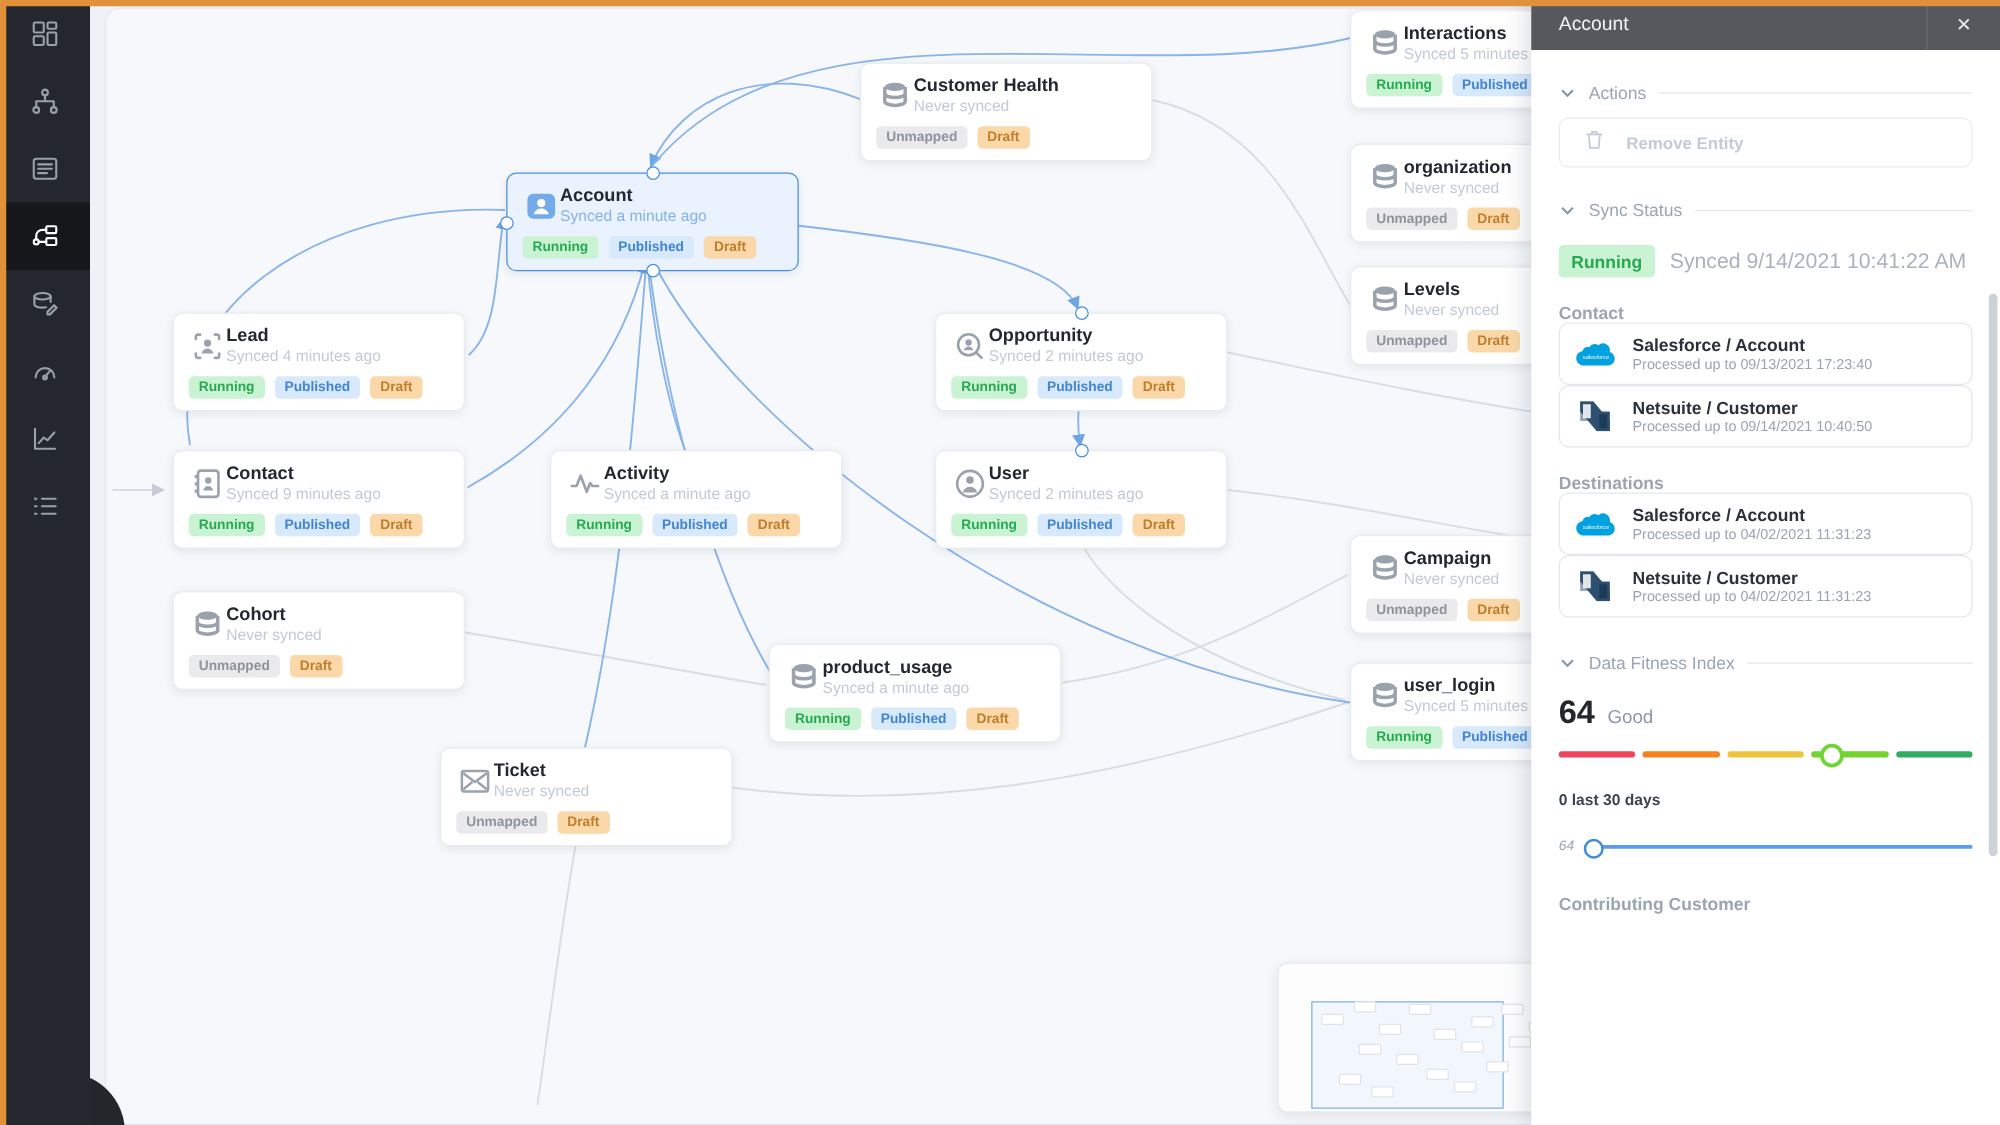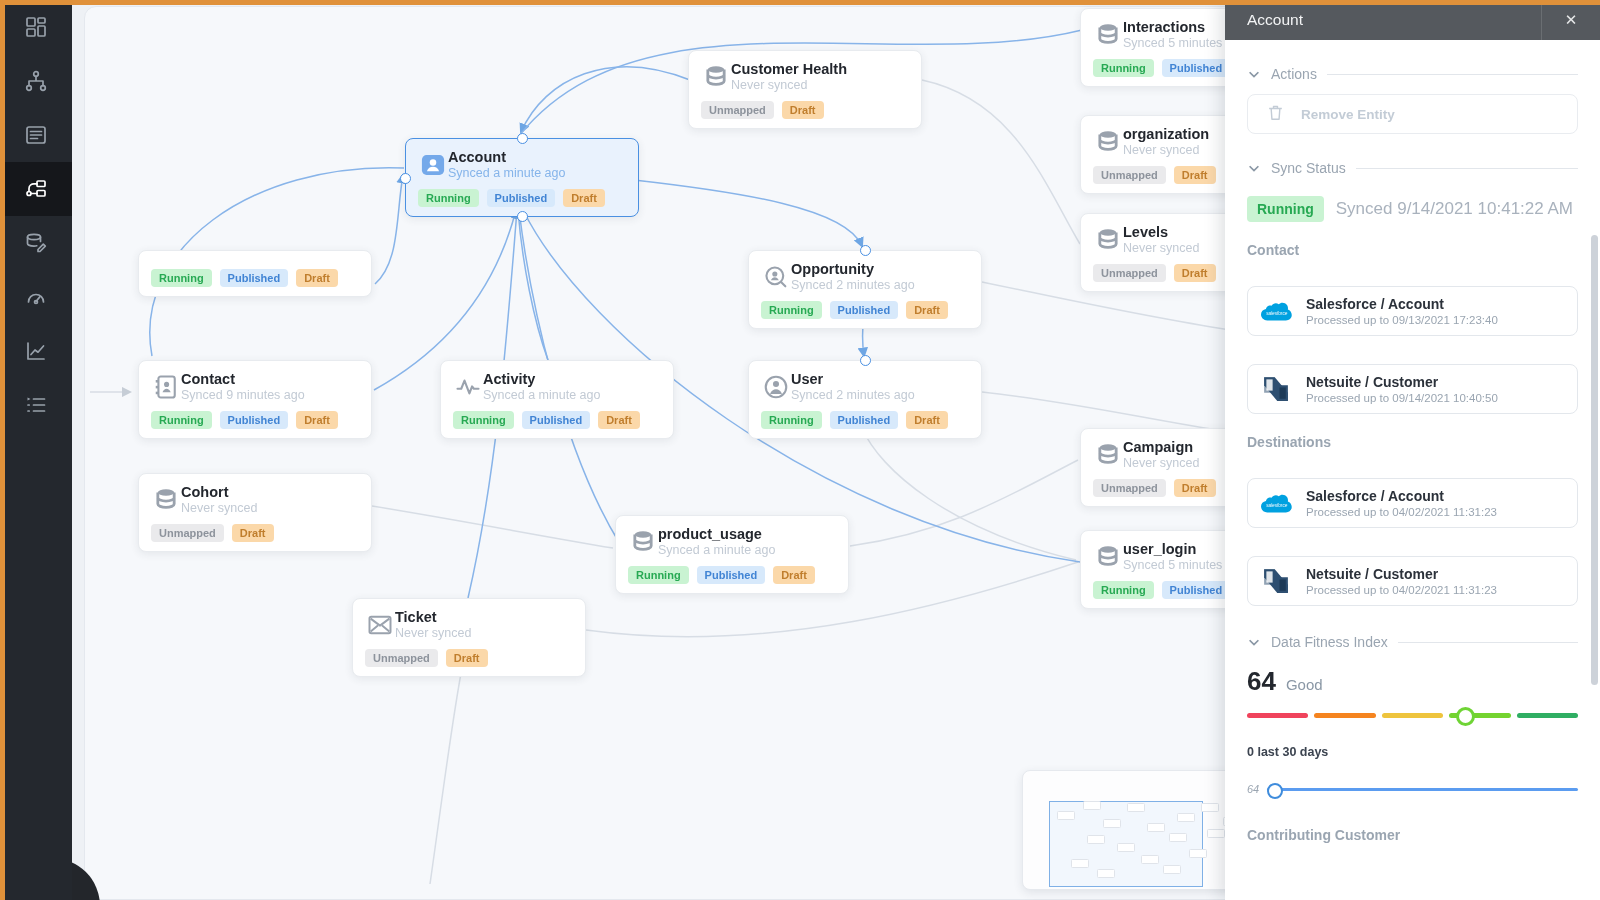--- a/index.html
+++ b/index.html
@@ -64,21 +64,21 @@
            margin-top:12px;padding:0 18px;cursor:pointer;background:#fff;}
   .act-btn svg{width:19px;height:19px;}
   .act-label{font-size:13.5px;font-weight:bold;color:#2b313a;}
   .act-btn.disabled{border-color:#e9ecf0;cursor:default;}
   .act-btn.disabled .act-label{color:#c3ccd6;font-weight:bold;}
   .sync-row{display:flex;align-items:center;gap:12px;margin-top:20px;}
   .status-pill{background:#c9f3d2;color:#27a953;font-weight:bold;font-size:14px;padding:5px 10px;border-radius:4px;}
   .sync-text{font-size:17px;color:#a9b2bd;}
   .group-label{font-size:14px;font-weight:bold;color:#9aa5b1;margin-top:20px;}
   .src-card{display:flex;align-items:center;gap:12px;border:1px solid #e3e7ec;border-radius:8px;height:48px;
-            margin-top:28px;padding:0 10px;cursor:pointer;}
+            margin-top:0;padding:0 10px;cursor:pointer;}
   .src-logo{width:36px;height:32px;flex:0 0 36px;display:flex;align-items:center;justify-content:center;}
   .src-logo svg{width:36px;height:30px;}
   .src-name{font-size:14px;font-weight:bold;color:#2b313a;line-height:16px;}
   .src-detail{font-size:11.5px;color:#9aa5b1;line-height:14px;margin-top:1px;}
   .fit-score-row{display:flex;align-items:baseline;gap:10px;margin-top:16px;}
   .fit-score{font-size:26px;font-weight:bold;color:#23272e;}
   .fit-rating{font-size:15px;color:#8a97a5;}
   .gauge{position:relative;display:flex;gap:6px;margin-top:10px;height:16px;align-items:center;}
   .gauge .seg{flex:1;height:5px;border-radius:3px;}
   .gauge-knob{position:absolute;top:0px;width:13px;height:13px;border-radius:50%;background:#fff;border:3.2px solid #6fd435;cursor:pointer;}
@@ -289,20 +289,33 @@
               <div class="node-title">Levels</div>
               <div class="node-sub">Never synced</div>
             </div>
           </div>
           <div class="node-badges">
             <span class="badge" style="background: rgb(234, 234, 236); color: rgb(141, 147, 156);">Unmapped</span>
             <span class="badge" style="background: rgb(251, 216, 169); color: rgb(192, 126, 45);">Draft</span>
           </div>
         </div>
         <div class="node" style="left: 66px; top: 250px;">
+          <div class="node-head">
+            <span class="node-icon">
+              <svg viewBox="0 0 24 24" fill="none" stroke="#9aa2ad" stroke-width="1.8" stroke-linecap="round">
+                <path d="M4 7V5.5A1.5 1.5 0 0 1 5.5 4H7M17 4h1.5A1.5 1.5 0 0 1 20 5.5V7M20 17v1.5a1.5 1.5 0 0 1-1.5 1.5H17M7 20H5.5A1.5 1.5 0 0 1 4 18.5V17"></path>
+                <circle cx="12" cy="9.8" r="2.5" fill="#9aa2ad" stroke="none"></circle>
+                <path d="M7.8 17c.9-2.3 2.5-3.4 4.2-3.4s3.3 1.1 4.2 3.4z" fill="#9aa2ad" stroke="none"></path>
+              </svg>
+            </span>
+            <div>
+              <div class="node-title">Lead</div>
+              <div class="node-sub">Synced 4 minutes ago</div>
+            </div>
+          </div>
           <div class="node-badges">
             <span class="badge" style="background: rgb(201, 243, 210); color: rgb(39, 169, 83);">Running</span>
             <span class="badge" style="background: rgb(215, 233, 251); color: rgb(65, 132, 212);">Published</span>
             <span class="badge" style="background: rgb(251, 216, 169); color: rgb(192, 126, 45);">Draft</span>
           </div>
         </div>
         <div class="node" style="left: 676px; top: 250px;">
           <div class="node-head">
             <span class="node-icon">
               <svg viewBox="0 0 24 24" fill="none" stroke="#9aa2ad" stroke-width="1.8">

